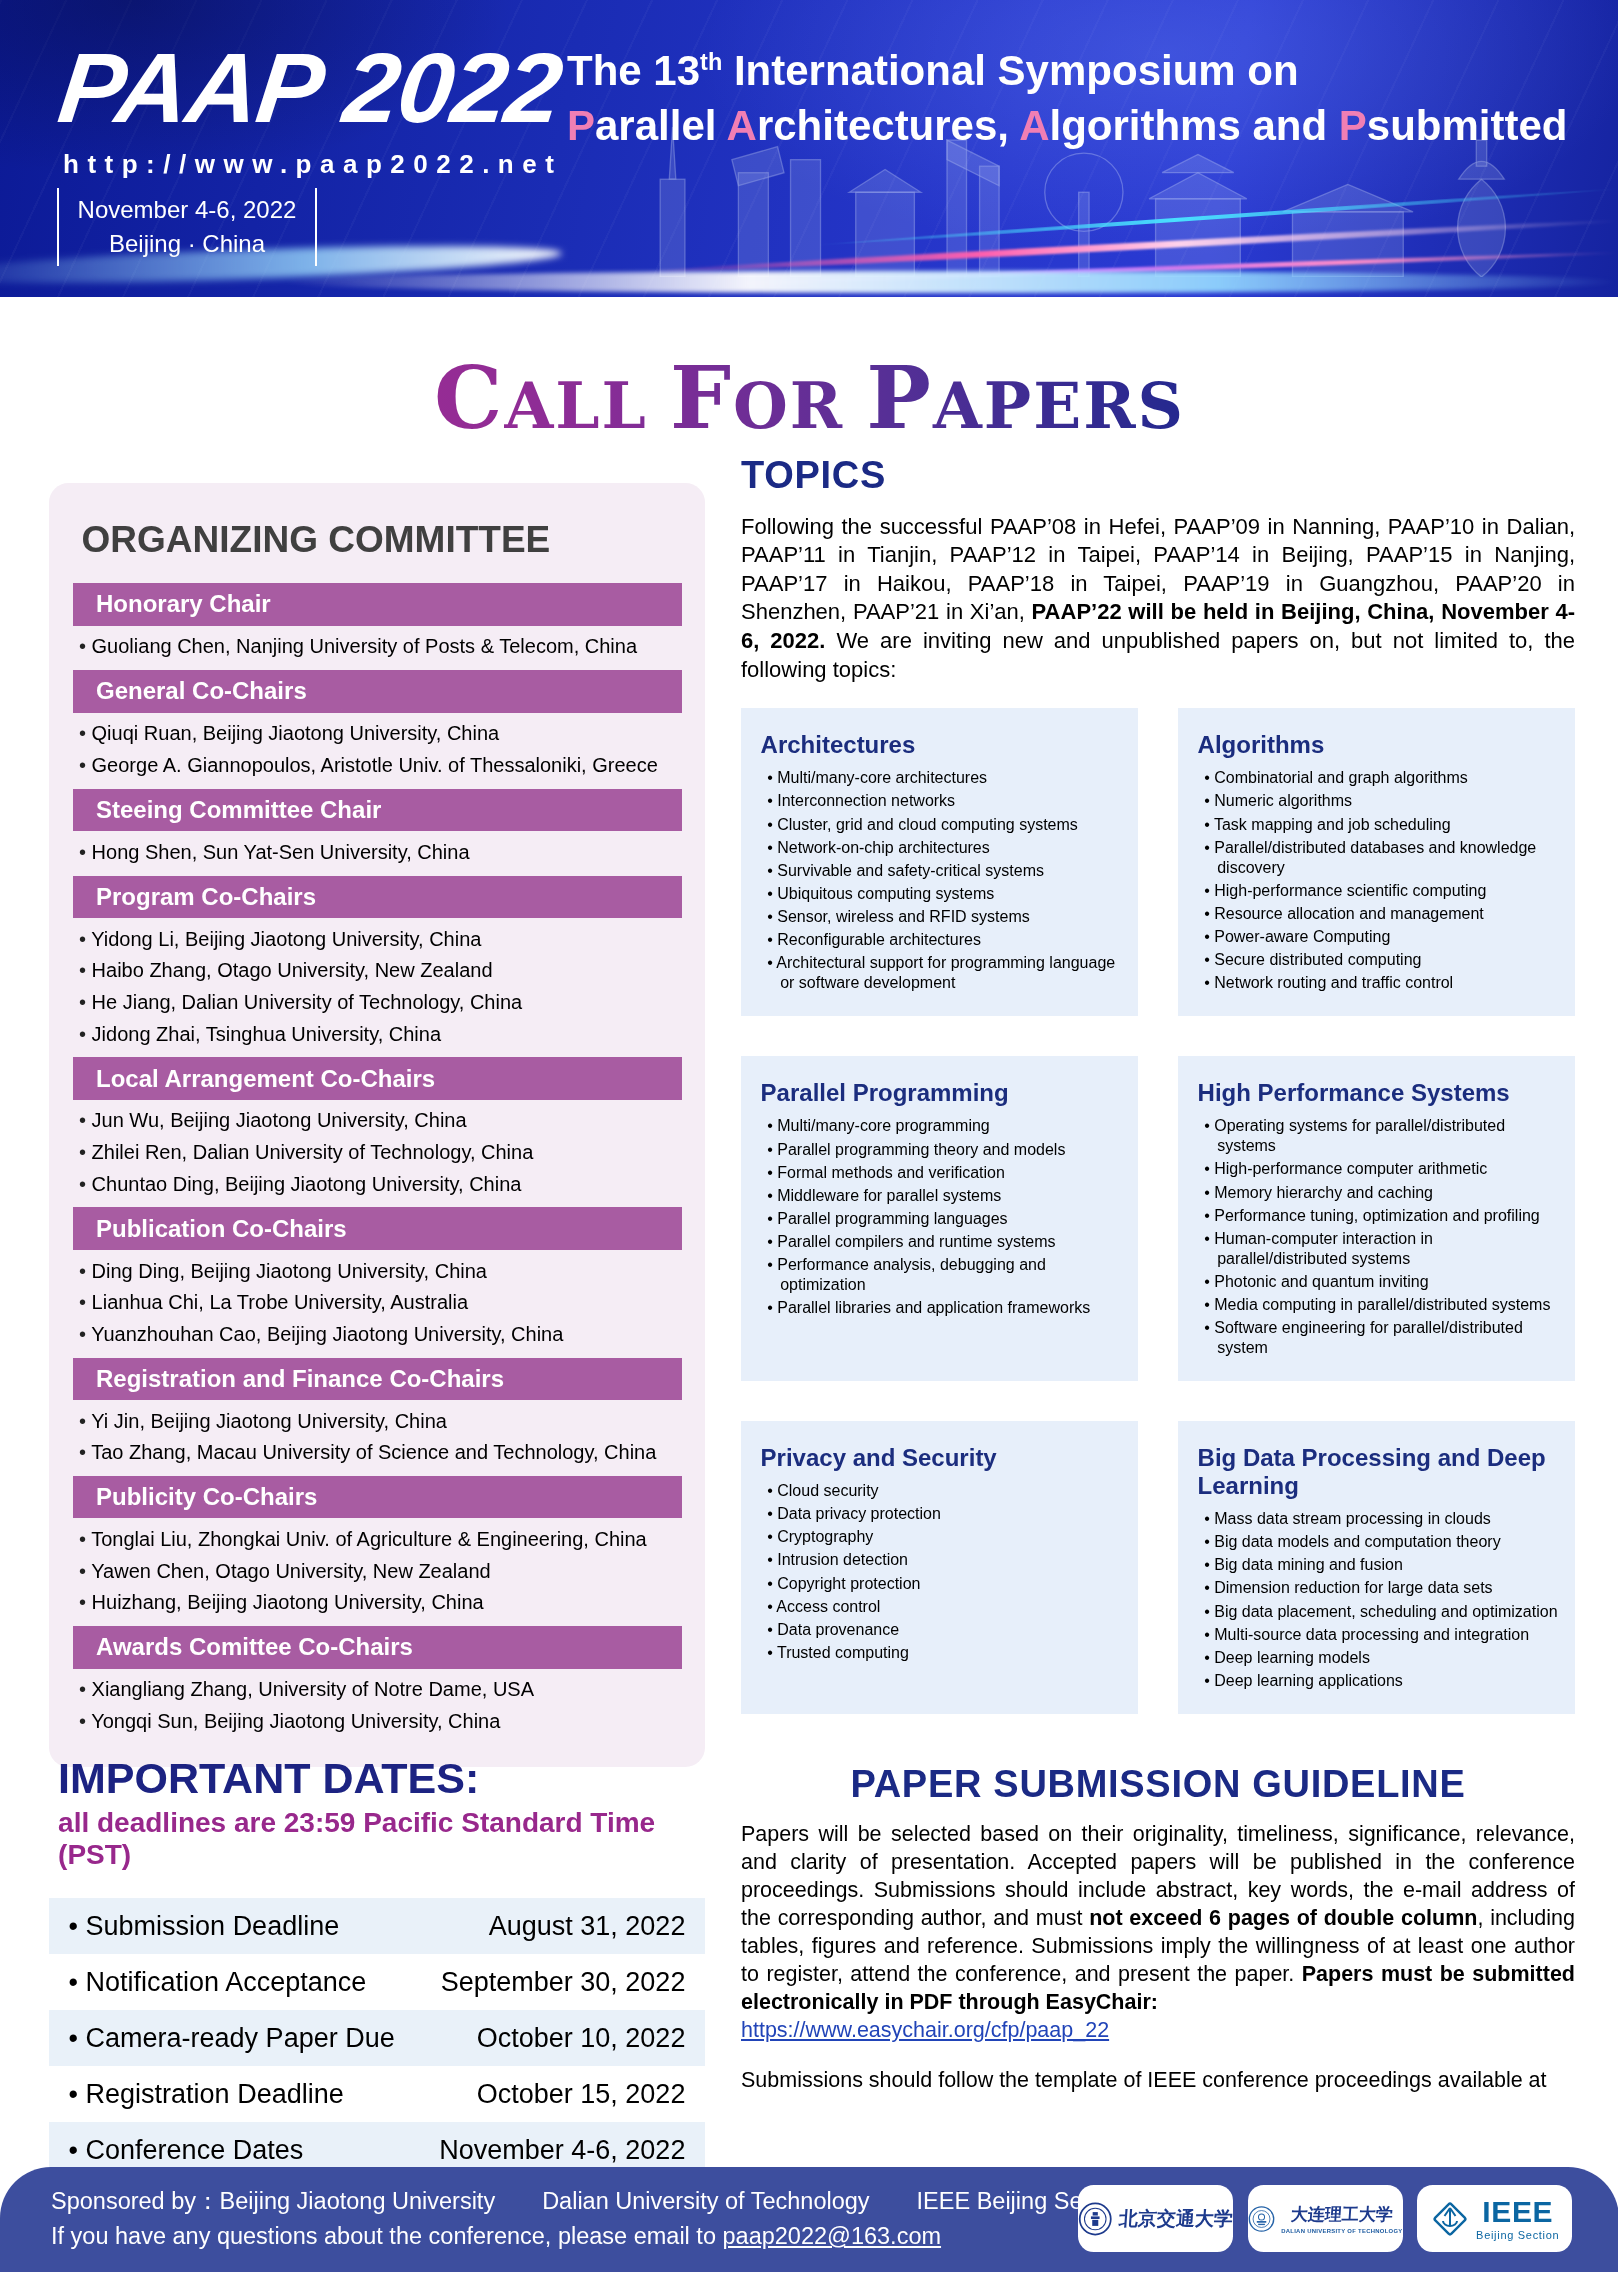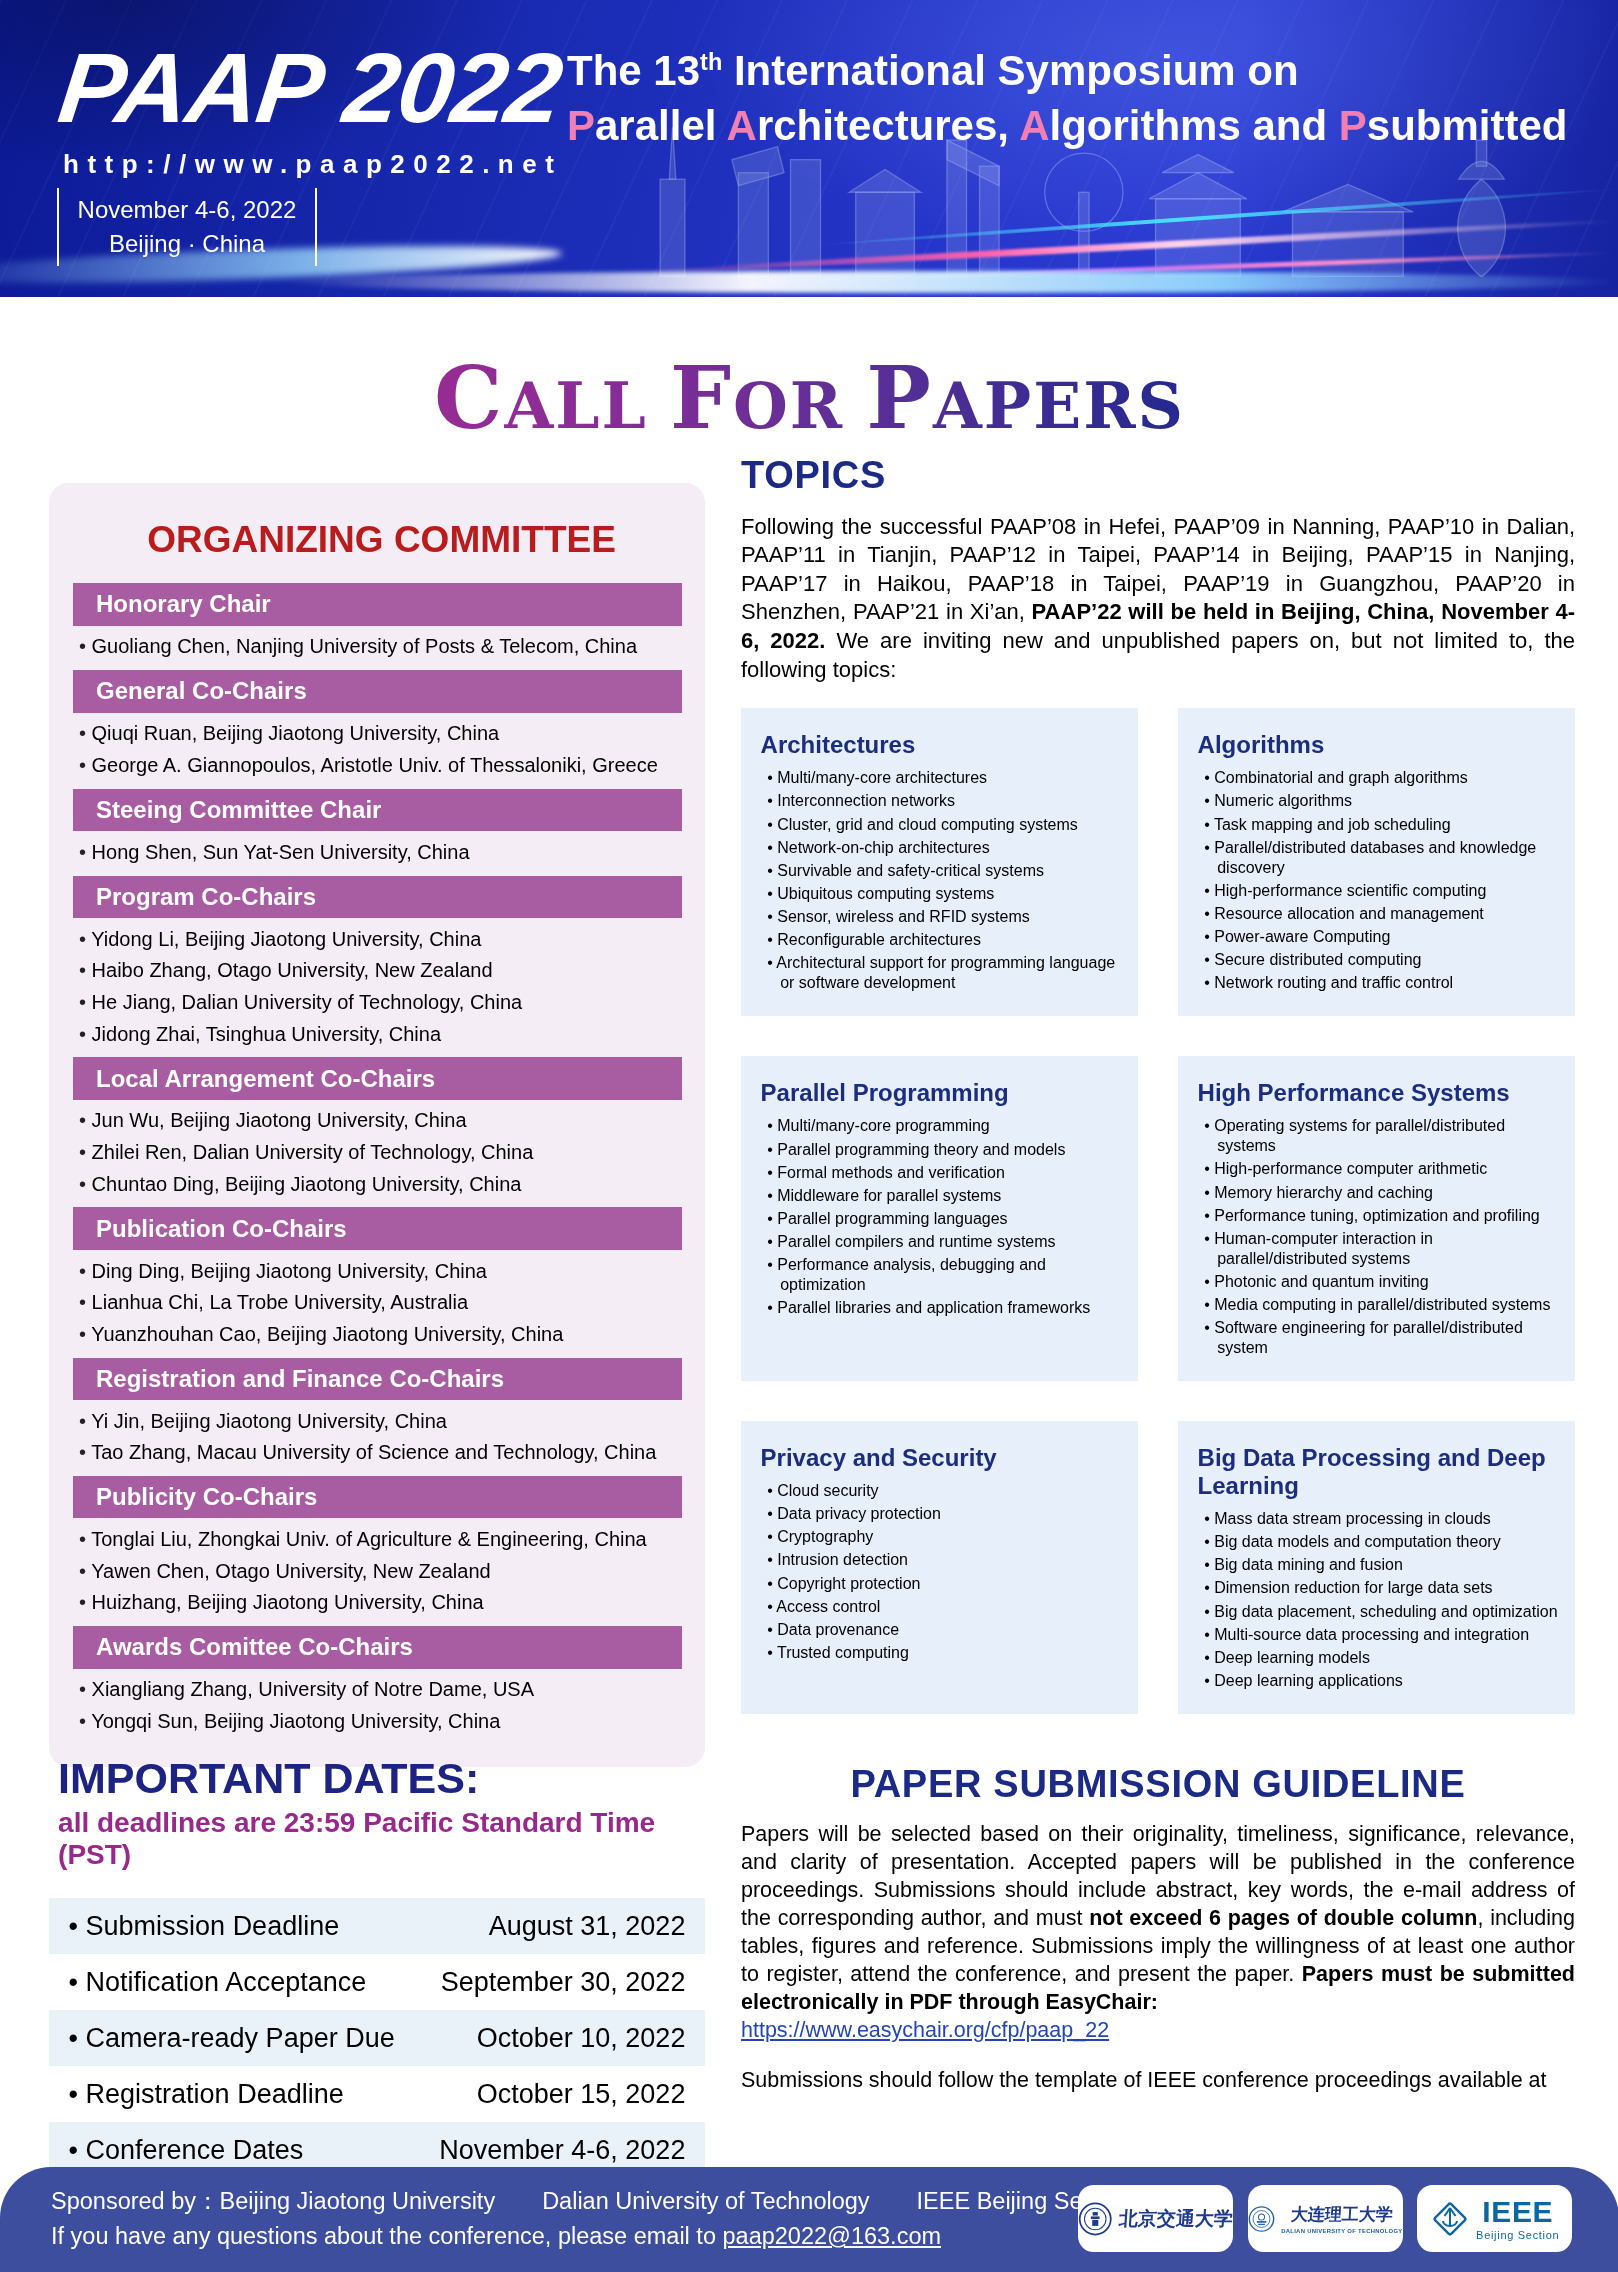--- a/index.html
+++ b/index.html
@@ -59,21 +59,21 @@
     background:linear-gradient(90deg,#a42c92 14%,#8b2c96 36%,#562f96 55%,#27298f 72%,#1d2c92 86%);
     -webkit-background-clip:text;background-clip:text;-webkit-text-fill-color:transparent;
     white-space:nowrap;
   }
   .call-title .cap{font-size:86px;}
   .call-title .low{font-size:63px;}
   .call-title .word{margin-right:22px;}
   
   .left-col{position:absolute;left:49px;top:483px;width:656px;}
   .panel{background:#f5edf5;border-radius:19.6px;padding:31px 23.5px 27.4px 23.5px;}
-  .panel h2{color:#b91c1c;font-size:37px;margin:5.2px 0 22px 9.1px;letter-spacing:0;text-align:center;}
+  .panel h2{color:#404040;font-size:37px;margin:5.2px 0 22px 9.1px;letter-spacing:0;}
   .cbar{
     background:#a85ca2;color:#fff;font-weight:bold;font-size:24px;
     padding:7.2px 0 7.2px 23.5px;margin:10.4px 0 7.8px 0;
   }
   .member{font-size:20px;line-height:1.32;margin:5.2px 0 5.2px 6.5px;color:#000;}
   .member::before{content:"• ";color:#222;}
   .member b{font-weight:normal;}
   
   .dates-block{position:absolute;left:49px;top:1754px;width:656px;}
   .dates-block h2{color:#1c2382;font-size:43px;margin:0 0 3.9px 9.1px;}

